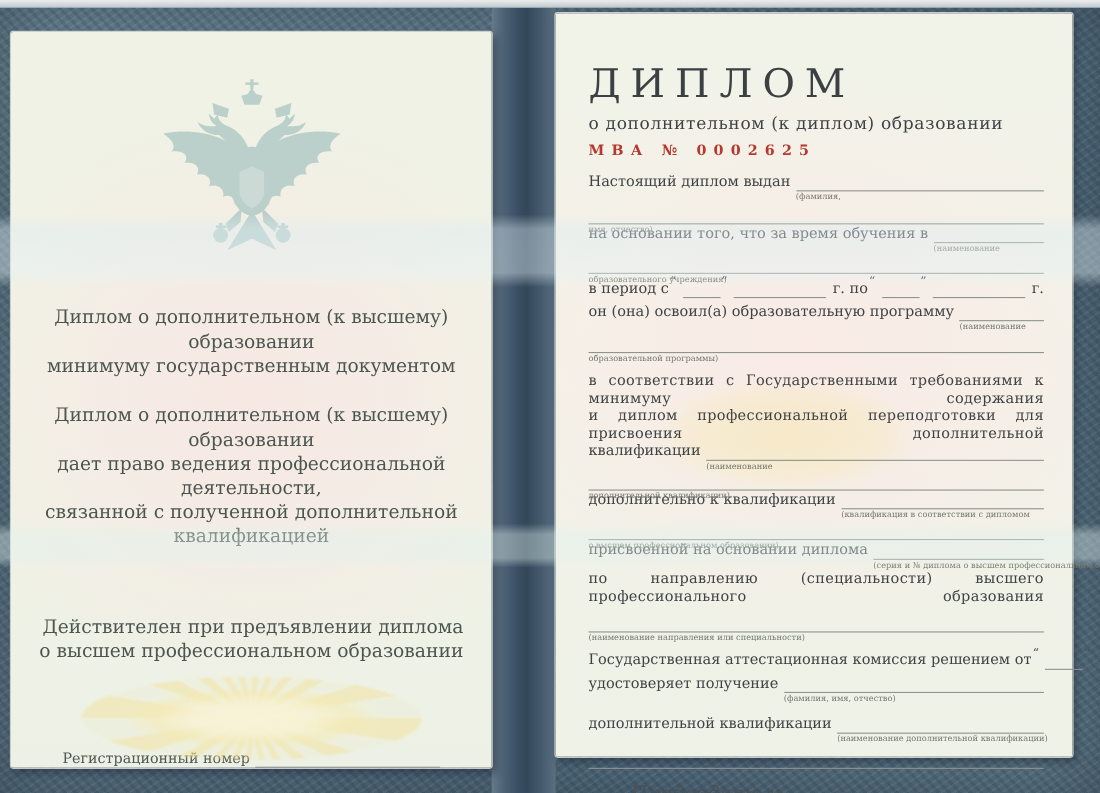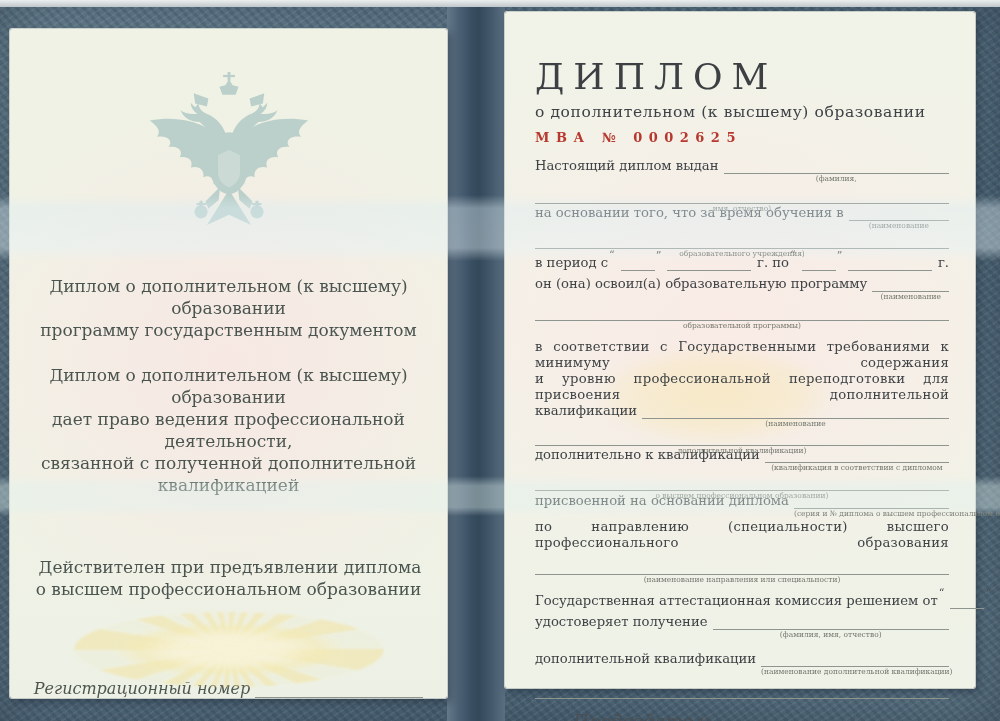--- a/index.html
+++ b/index.html
@@ -34,38 +34,38 @@
   .lp-inner{position:relative;width:100%;height:100%;display:flex;flex-direction:column;align-items:center;}
   .eagle{margin-top:40px;opacity:.92;}
   .lp-para{margin:0;text-align:center;font-size:17px;line-height:22px;color:#4b554f;}
   .lp-p1{margin-top:22px;}
   .lp-p2{margin-top:23px;}
   .lp-valid{margin-top:60px;text-align:right;}
   .rosette{margin-top:12px;width:310px;height:84px;border-radius:50%;opacity:.85;filter:blur(1px);
     background:
       radial-gradient(50% 50% at 50% 50%, #faf3d4 0%, rgba(250,243,212,.85) 34%, rgba(246,233,170,.55) 58%, rgba(246,233,170,0) 74%),
       repeating-conic-gradient(rgba(242,225,150,.55) 0 9deg, rgba(242,225,150,.10) 9deg 18deg);}
-  .reg-row{margin-top:-8px;display:flex;align-items:flex-end;font-style:italic;font-size:16px;color:#4d564f;}
+  .reg-row{margin-top:-8px;display:flex;align-items:flex-end;font-size:13px;color:#4d564f;}
   .reg-row .blank{width:168px;}
   
   .rp-rosette{position:absolute;left:55px;top:318px;width:310px;height:130px;border-radius:50%;
     opacity:.5;filter:blur(5px);z-index:0;pointer-events:none;
     background:radial-gradient(50% 50% at 50% 50%, #f6e6a8 0%, rgba(246,230,168,.6) 55%, rgba(246,230,168,0) 78%);}
   .rp-content{position:relative;z-index:1;}
   .rp-header{text-align:left;margin-top:46px;}
   .rp-title{font-size:36px;letter-spacing:9px;color:#3c4043;line-height:38px;}
   .rp-subtitle{margin-top:7px;font-size:15.5px;letter-spacing:.6px;color:#3e4246;}
   .rp-serial{margin-top:9px;font-size:13px;font-weight:bold;letter-spacing:6.5px;color:#b7382e;}
   .form{margin-top:13px;font-size:13.2px;color:#3e4245;}
   .rp-row{display:flex;align-items:flex-end;line-height:16px;min-height:16px;}
   .lbl{white-space:nowrap;}
   .blank{flex:1 1 auto;border-bottom:1px solid #8e948e;height:15px;position:relative;margin-left:5px;}
   .blank.full{margin-left:0;}
   .blank.short{flex:0 0 34px;}
-  .cap{position:absolute;top:15px;left:0;right:0;text-align:center;
+  .cap{position:absolute;top:15px;left:0;right:0;text-align:left;
     font-size:7.5px;line-height:9px;color:#74786f;white-space:nowrap;font-style:normal;}
   .q{flex:0 0 auto;font-size:11px;color:#4a4e50;transform:translateY(-7px);margin:0 1px;}
   .just{display:block;text-align:justify;text-align-last:justify;letter-spacing:.3px;}
   .sig{font-style:italic;color:#4b4f53;font-size:18px;}
   .sig-top{display:flex;align-items:flex-start;margin-top:14px;}
   .sig-chair{margin-left:38px;line-height:17px;}
   .mp{margin-left:auto;margin-right:42px;font-style:normal;font-size:11px;color:#53575a;margin-top:10px;}
   .sig-rector{margin-left:38px;margin-top:7px;}
 </style>
 </head>
@@ -92,21 +92,21 @@
           <path d="M120 14 L125 22 L133 24 L129 35 L111 35 L107 24 L115 22 Z"></path>
           <rect x="118" y="4" width="4" height="12"></rect>
           <rect x="112" y="8" width="16" height="3"></rect>
           <ellipse cx="120" cy="128" rx="27" ry="42"></ellipse>
           <path d="M120 164 L150 212 L120 198 L90 212 Z"></path>
           <path d="M120 110 L135 117 L135 140 C135 151 128 157 120 161 C112 157 105 151 105 140 L105 117 Z" fill="#c8d9d3"></path>
         </g>
       </svg>
 
       <p class="lp-para lp-p1"><span>Диплом о дополнительном (к высшему) образовании</span><br>
-        <span>программу государственным документом</span><br>
+        <span>минимуму государственным документом</span><br>
         </p>
 
       <p class="lp-para lp-p2"><span>Диплом о дополнительном (к высшему) образовании</span><br>
         <span>дает право ведения профессиональной деятельности,</span><br>
         <span>связанной с полученной дополнительной квалификацией</span></p>
 
       <p class="lp-para lp-valid"><span>Действителен при предъявлении диплома</span><br>
         <span>о высшем профессиональном образовании</span></p>
 
       <div class="rosette"></div>
@@ -117,21 +117,21 @@
       </div>
     </div>
   </div>
 
   <div class="page page-right">
     <div class="rp-rosette"></div>
     <div class="rp-content">
 
       <div class="rp-header">
         <div class="rp-title">ДИПЛОМ</div>
-        <div class="rp-subtitle">о дополнительном (к высшему) образовании</div>
+        <div class="rp-subtitle">о дополнительном (к диплом) образовании</div>
         <div class="rp-serial">МВА № 0002625</div>
       </div>
 
       <div class="form">
 
         <div class="rp-row" style="margin-top:0">
           <span class="lbl">Настоящий диплом выдан</span>
           <span class="blank">
               <span class="cap">(фамилия,</span>
             </span>
@@ -180,21 +180,21 @@
         <div class="rp-row" style="margin-top:13px">
           <span class="blank full">
               <span class="cap">образовательной программы)</span>
             </span>
         </div>
 
         <div class="rp-row" style="margin-top:18px">
           <span class="just" style="width:100%">в соответствии с Государственными требованиями к минимуму содержания</span>
         </div>
         <div class="rp-row" style="margin-top:0">
-          <span class="just" style="width:100%">и уровню профессиональной переподготовки для присвоения дополнительной</span>
+          <span class="just" style="width:100%">и диплом профессиональной переподготовки для присвоения дополнительной</span>
         </div>
 
         <div class="rp-row" style="margin-top:0">
           <span class="lbl">квалификации</span>
           <span class="blank">
               <span class="cap">(наименование</span>
             </span>
         </div>
 
         <div class="rp-row" style="margin-top:11px">

